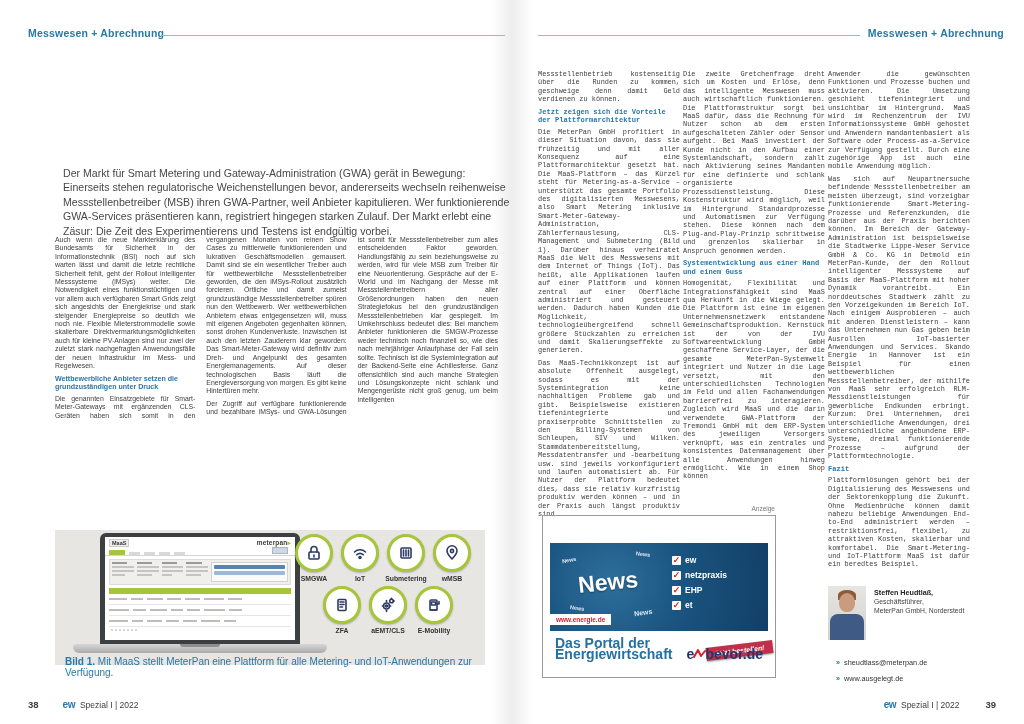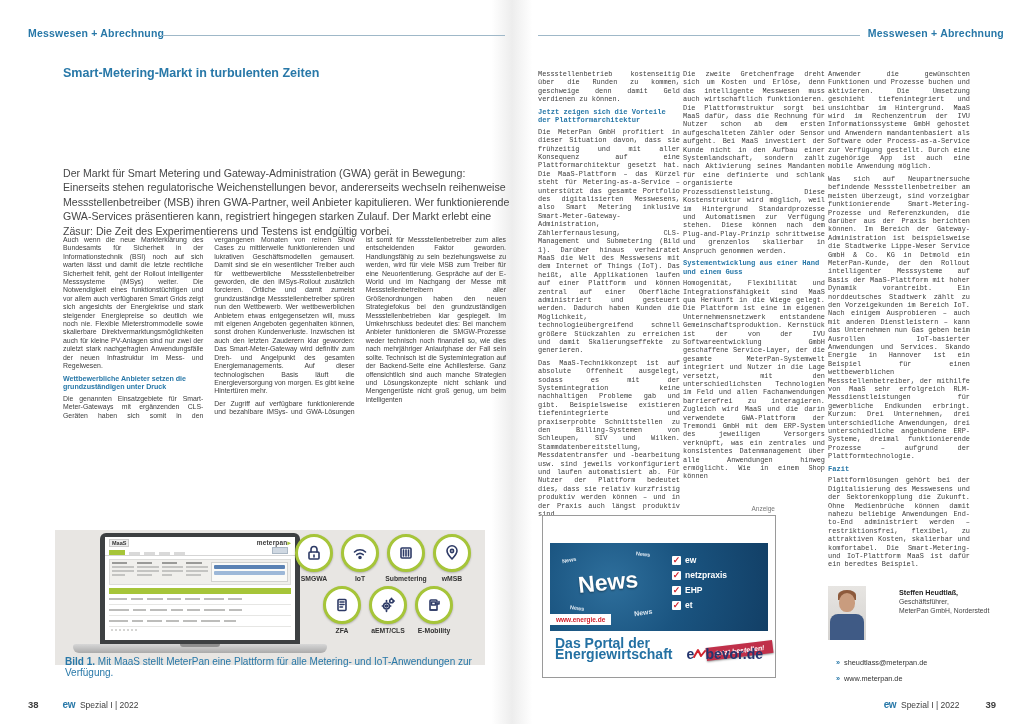--- a/index.html
+++ b/index.html
@@ -6,21 +6,21 @@
   .spread{position:relative;width:1024px;height:724px;margin:0 auto;overflow:hidden;
     background:linear-gradient(90deg,#ffffff 0%,#ffffff 48%,#ededed 50%,#ffffff 52%,#ffffff 100%);}
   
   .runhead{position:absolute;top:27px;font-size:10.5px;font-weight:bold;color:#2878a8;letter-spacing:.2px;}
   .runrule{position:absolute;top:35px;height:1px;background:#9fb8c8;}
   
   .kicker{position:absolute;left:63px;top:66px;font-size:12.5px;font-weight:bold;color:#2878a8;}
   .title{position:absolute;left:62px;top:84px;width:460px;font-size:28px;line-height:1.1;font-weight:800;color:#141414;letter-spacing:-.2px;}
   .dek{position:absolute;left:63px;top:155px;width:448px;font-size:10.6px;line-height:1.38;color:#474747;}
   
-  .cols{position:absolute;left:63px;top:236px;width:443px;height:292px;
+  .cols{position:absolute;left:55px;top:236px;width:443px;height:292px;
     column-count:3;column-gap:11px;overflow:hidden;}
   .colbox{position:absolute;width:142px;overflow:hidden;font-family:Liberation Mono, monospace;}
   .cols p,.colbox p{margin:0 0 4px 0;font-size:6.9px;line-height:8.4px;color:#3c3c3c;text-align:justify;hyphens:auto;}
   .cols h3,.colbox h3{margin:3px 0 3px 0;font-size:7.1px;line-height:8.6px;color:#2878a8;}
   
   .figure{position:absolute;left:55px;top:530px;width:430px;height:135px;background:#e8e6e3;}
   .figcap{position:absolute;left:65px;top:656px;width:440px;font-size:10px;color:#2878a8;}
   .figcap b{font-weight:bold;}
   
   .lapscreen{position:absolute;left:45px;top:3px;width:200px;height:112px;background:#3d4042;border-radius:6px 6px 0 0;padding:4px 5px 5px 5px;box-sizing:border-box;}
@@ -69,39 +69,38 @@
   .adtag{position:absolute;left:12px;top:122px;font-size:14px;line-height:11px;font-weight:bold;color:#2471a3;}
   .adlogo{position:absolute;right:12px;top:130px;font-size:14px;font-weight:800;color:#24356e;display:flex;align-items:baseline;}
   .adlogo svg{margin:0 -1px;}
   
   .photo{position:absolute;left:828px;top:586px;width:38px;height:54px;background:linear-gradient(#e7e5e2,#d4d2cf);overflow:hidden;}
   .photo .head{position:absolute;left:11px;top:7px;width:16px;height:19px;border-radius:50% 50% 45% 45%;background:#c99c7e;}
   .photo .hair{position:absolute;left:10px;top:4px;width:18px;height:10px;border-radius:50% 50% 0 0;background:#8d5a3c;}
   .photo .torso{position:absolute;left:2px;top:28px;width:34px;height:26px;border-radius:8px 8px 0 0;background:#3f5a85;}
   .bio{position:absolute;left:874px;top:588px;width:130px;}
   .bio .nm{font-size:7.2px;font-weight:bold;color:#222;}
-  .bio div{font-size:6.8px;line-height:9px;color:#444;margin-left:25px;}
+  .bio div{font-size:6.8px;line-height:9px;color:#444;}
   .linkrow{position:absolute;left:836px;font-size:7.3px;color:#333;}
   .linkrow b{color:#2878a8;font-weight:bold;margin-right:4px;}
   
   .foot{position:absolute;top:699px;font-size:8.5px;color:#3d3d3d;display:flex;align-items:center;gap:5px;}
   .ewlogo{font-weight:900;color:#2878a8;font-size:10px;letter-spacing:-.5px;}
   .pgnum{font-size:9.5px;font-weight:bold;color:#3d3d3d;}
 </style>
 </head>
 <body>
 
 <div class="spread">
 
   <div class="runhead" style="left:28px;">Messwesen + Abrechnung</div>
   <div class="runrule" style="left:162px;width:343px;"></div>
   <div class="runrule" style="left:538px;width:322px;"></div>
   <div class="runhead" style="left:866px;width:138px;text-align:right;">Messwesen + Abrechnung</div>
 
-  <div class="kicker">Smart-Metering-Markt in turbulenten Zeiten</div>
   <p class="dek">Der Markt für Smart Metering und Gateway-Administration (GWA) gerät in Bewegung: Einerseits stehen regulatorische Weichenstellungen bevor, andererseits wechseln reihenweise Messstellenbetreiber (MSB) ihren GWA-Partner, weil Anbieter kapitulieren. Wer funktionierende GWA-Services präsentieren kann, registriert hingegen starken Zulauf. Der Markt erlebt eine Zäsur: Die Zeit des Experimentierens und Testens ist endgültig vorbei.</p>
 
   <div class="cols">
     <p>Auch wenn die neue Markterklärung des Bundesamts für Sicherheit in der Informationstechnik (BSI) noch auf sich warten lässt und damit die letzte rechtliche Sicherheit fehlt, geht der Rollout intelligenter Messsysteme (iMSys) weiter. Die Notwendigkeit eines funktionstüchtigen und vor allem auch verfügbaren Smart Grids zeigt sich angesichts der Energiekrise und stark steigender Energiepreise so deutlich wie noch nie. Flexible Mieterstrommodelle sowie skalierbare Direktvermarktungsmöglichkeiten auch für kleine PV-Anlagen sind nur zwei der zuletzt stark nachgefragten Anwendungsfälle der neuen Infrastruktur im Mess- und Regelwesen.</p>
     <h3>Wettbewerbliche Anbieter setzen die grundzuständigen unter Druck</h3>
     <p>Die genannten Einsatzgebiete für Smart-Meter-Gateways mit ergänzenden CLS-Geräten haben sich somit in den vergangenen Monaten von reinen Show Cases zu mittlerweile funktionierenden und lukrativen Geschäftsmodellen gemausert. Damit sind sie ein wesentlicher Treiber auch für wettbewerbliche Messstellenbetreiber geworden, die den iMSys-Rollout zusätzlich forcieren. Örtliche und damit zumeist grundzuständige Messstellenbetreiber spüren nun den Wettbewerb. Wer wettbewerblichen Anbietern etwas entgegensetzen will, muss mit eigenen Angeboten gegenhalten können, sonst drohen Kundenverluste. Inzwischen ist auch den letzten Zauderern klar geworden: Das Smart-Meter-Gateway wird definitiv zum Dreh- und Angelpunkt des gesamten Energiemanagements. Auf dieser technologischen Basis läuft die Energieversorgung von morgen. Es gibt keine Hintertüren mehr.</p>
     <p>Der Zugriff auf verfügbare funktionierende und bezahlbare iMSys- und GWA-Lösungen ist somit für Messstellenbetreiber zum alles entscheidenden Faktor geworden. Handlungsfähig zu sein beziehungsweise zu werden, wird für viele MSB zum Treiber für eine Neuorientierung. Gespräche auf der E-World und im Nachgang der Messe mit Messstellenbetreibern aller Größenordnungen haben den neuen Strategiefokus bei den grundzuständigen Messstellenbetrieben klar gespiegelt. Im Umkehrschluss bedeutet dies: Bei manchem Anbieter funktionieren die SMGW-Prozesse weder technisch noch finanziell so, wie dies nach mehrjähriger Anlaufphase der Fall sein sollte. Technisch ist die Systemintegration auf der Backend-Seite eine Achillesferse. Ganz offensichtlich sind auch manche Strategien und Lösungskonzepte nicht schlank und Mengengerüste nicht groß genug, um beim intelligenten</p>
   </div>
 
   <div class="figure">
@@ -334,21 +333,21 @@
   </div>
   <div class="bio">
     <div class="nm">Steffen Heudtlaß,</div>
     <div>Geschäftsführer,</div>
     <div>MeterPan GmbH, Norderstedt</div>
   </div>
   <div class="linkrow" style="top:658px;">
     <b>»</b><span>sheudtlass@meterpan.de</span>
   </div>
   <div class="linkrow" style="top:674px;">
-    <b>»</b><span>www.meterpan.de</span>
+    <b>»</b><span>www.ausgelegt.de</span>
   </div>
 
   <div class="foot" style="left:28px;">
     <span class="pgnum">38</span>
     <span style="width:14px;"></span>
     <span class="ewlogo">ew</span>
     <span>Spezial I | 2022</span>
   </div>
   <div class="foot" style="right:28px;">
     <span class="ewlogo">ew</span>

